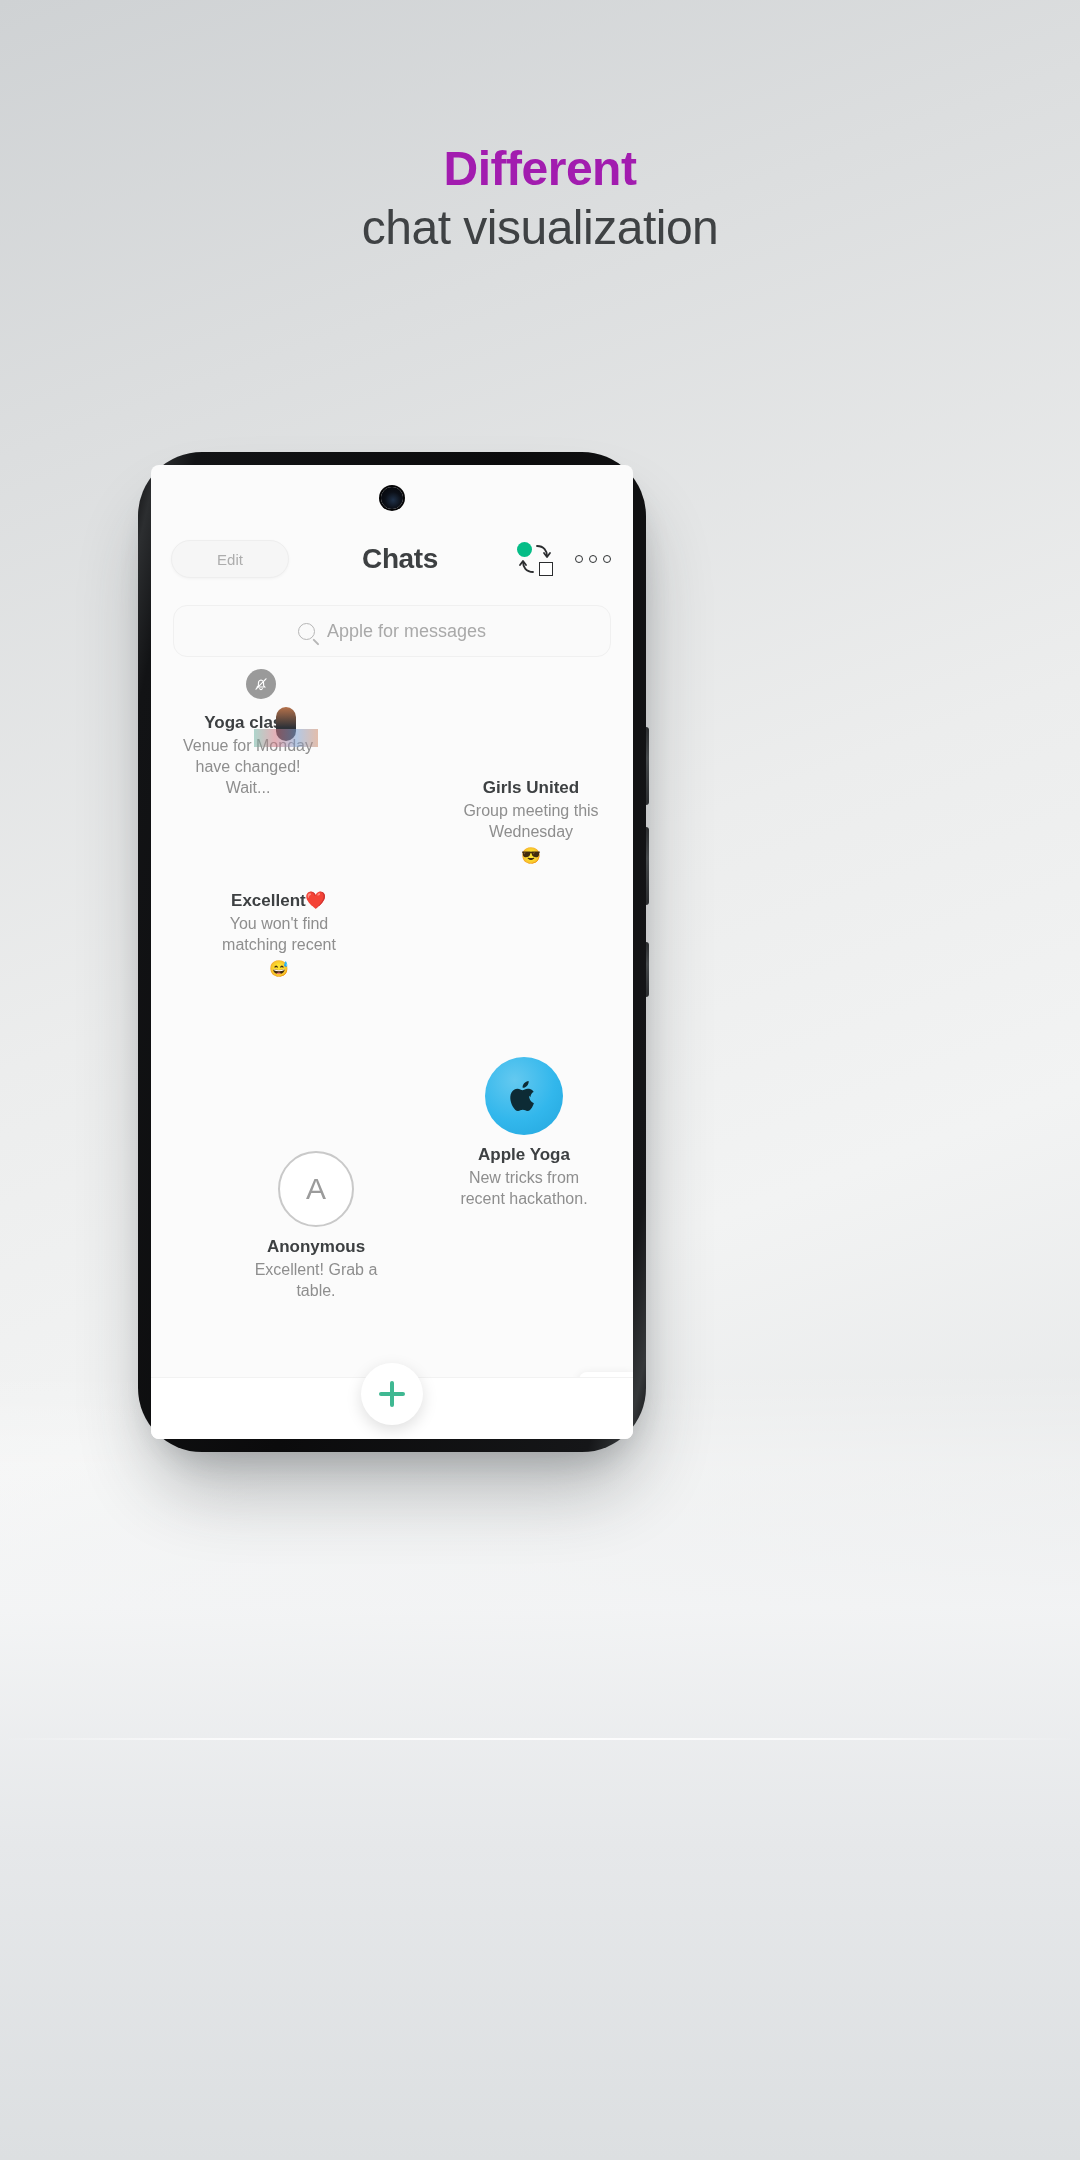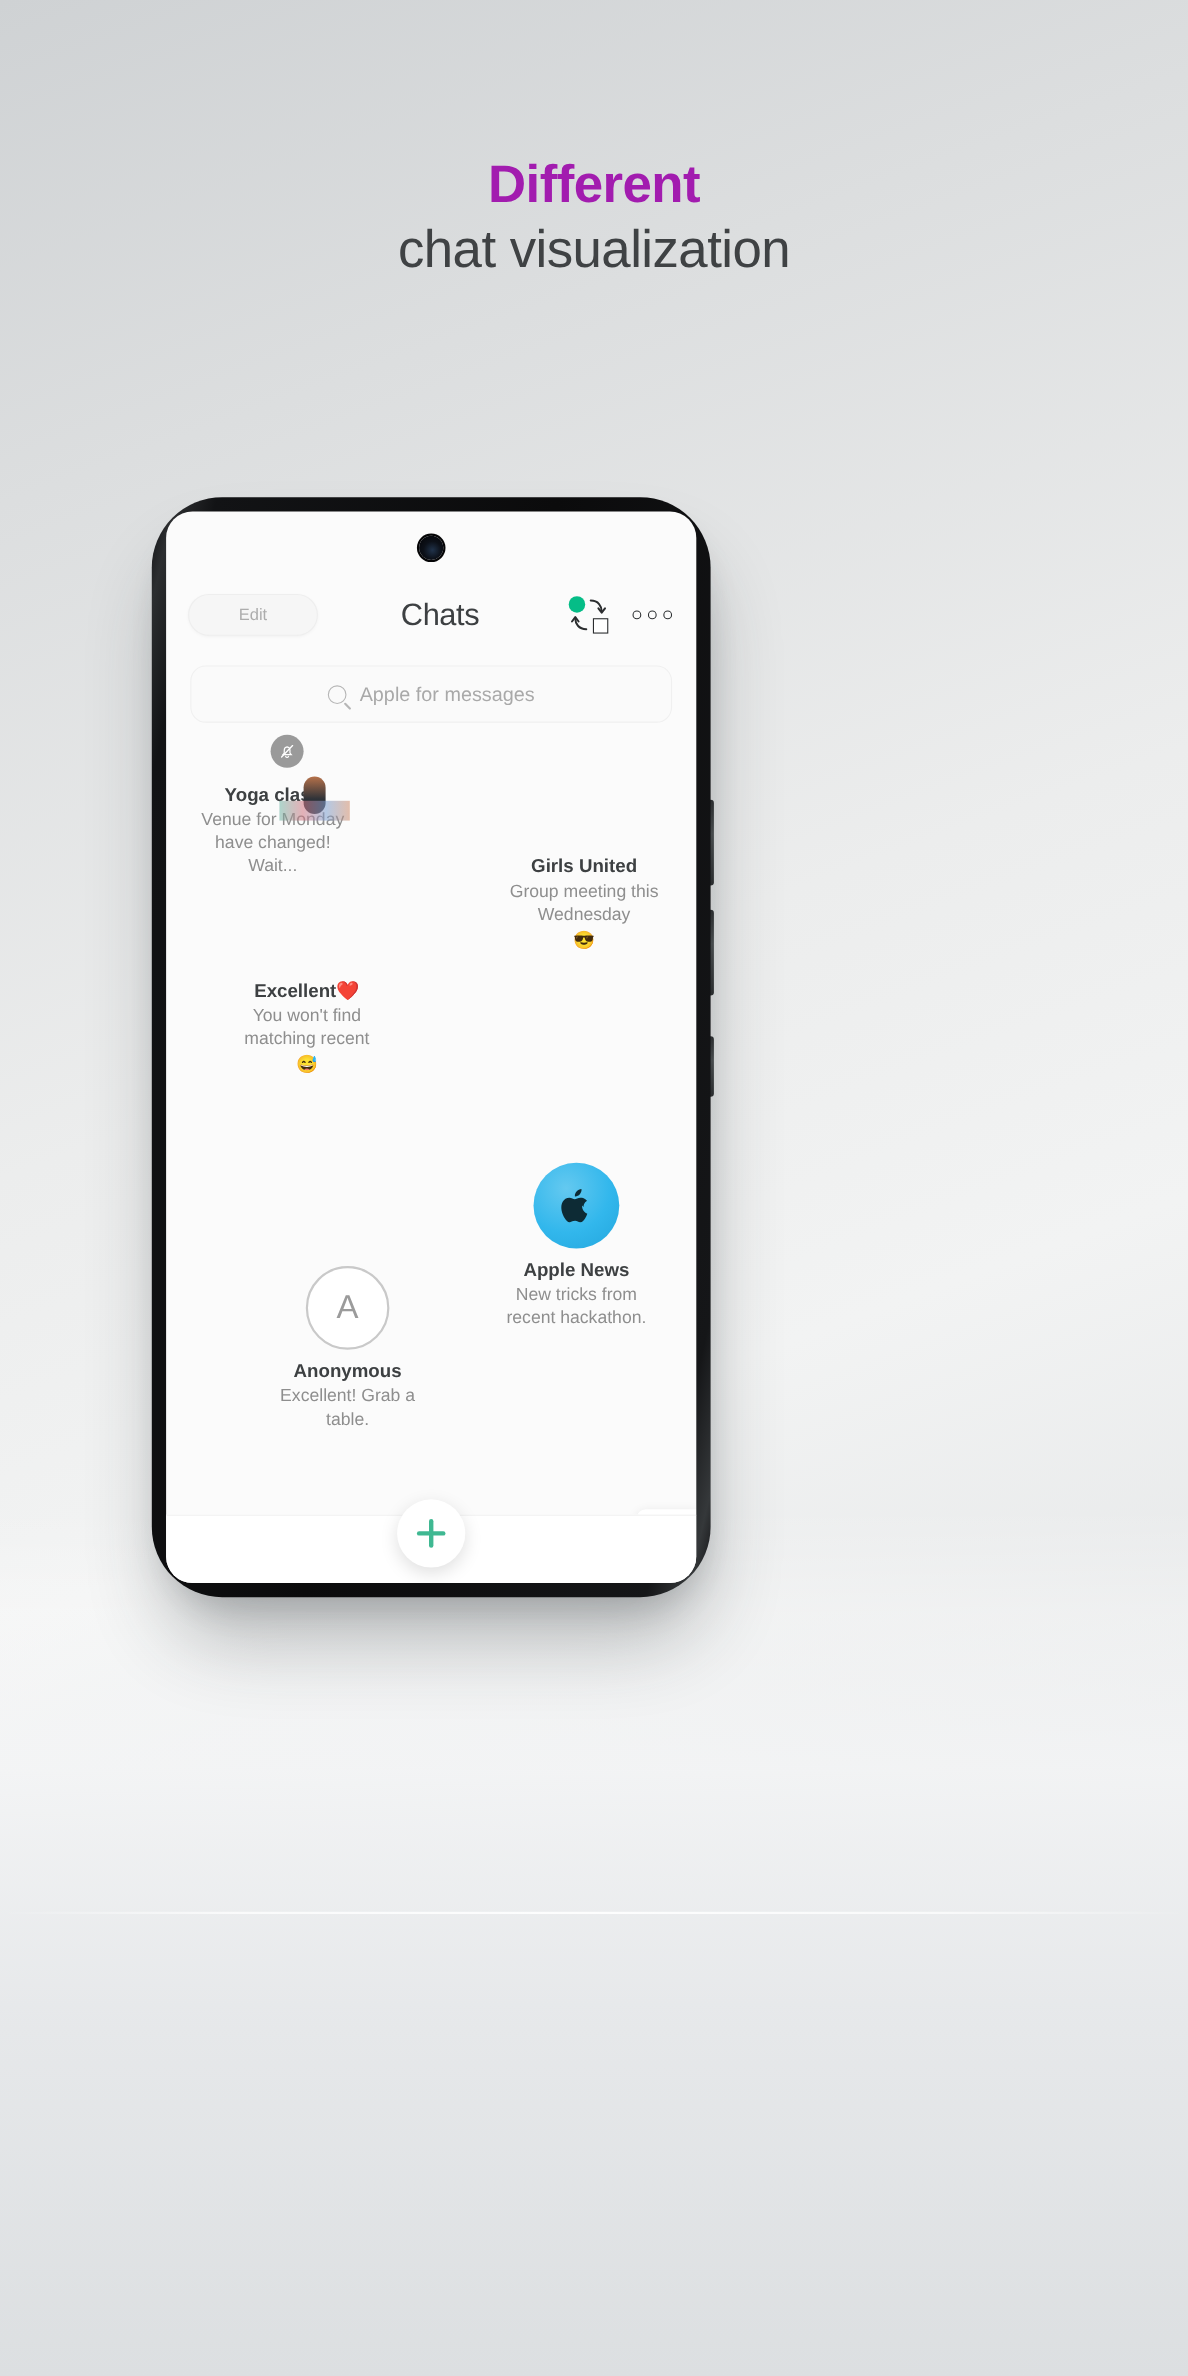--- a/index.html
+++ b/index.html
@@ -63,21 +63,21 @@
     left: 0; top: 0;
     width: 100%; height: 100%;
     border-radius: 64px;
     background:
       linear-gradient(103deg, #0d0d0f 0%, #2c2e30 3%, #121315 8%, #0b0b0c 50%, #151618 92%, #35383a 97%, #0d0d0f 100%);
     padding: 13px;
   }
   .phone-screen {
     position: relative;
     width: 100%; height: 100%;
-    border-radius: 24px;
+    border-radius: 8px;
     background: #fbfbfb;
     overflow: hidden;
   }
   .camera {
     position: absolute;
     top: 22px; left: 50%; transform: translateX(-50%);
     width: 22px; height: 22px; border-radius: 50%;
     background: radial-gradient(circle at 55% 60%, #20324a 0%, #0c1018 45%, #030305 100%);
     box-shadow: 0 0 0 2px #050506;
   }
@@ -104,21 +104,21 @@
     border-radius: 19px;
     background: #f6f6f6;
     border: 1px solid #eeeeee;
     display: flex; align-items: center; justify-content: center;
     font-size: 15px; color: #adadad;
     box-shadow: 0 1px 3px rgba(0,0,0,0.04);
   }
   .title {
     flex: 1;
     text-align: center;
-    font-size: 28px; font-weight: normal;
+    font-size: 28px; font-weight: bold;
     color: #3d4042;
     letter-spacing: -0.4px;
     margin-left: -6px;
   }
   .hdr-right { display: flex; align-items: center; gap: 22px; padding-right: 2px; }
   .swap-icon { position: relative; width: 36px; height: 34px; }
   .swap-icon .circ {
     position: absolute; left: 0; top: 0;
     width: 15px; height: 15px; border-radius: 50%;
     background: #05bd87;
@@ -369,21 +369,21 @@
 
         <div class="chat" style="right:34px; top:392px; width:150px;">
           <span class="av-wrap">
             <span class="av av-apple">
               <svg width="34" height="38" viewBox="0 0 24 28">
                 <path d="M16.8 14.9c0-2.7 2.2-4 2.3-4.1-1.3-1.9-3.3-2.1-4-2.1-1.7-.2-3.3 1-4.2 1-.9 0-2.2-1-3.6-1-1.9 0-3.6 1.1-4.5 2.7-1.9 3.3-.5 8.3 1.4 11 .9 1.3 2 2.8 3.4 2.7 1.4-.1 1.9-.9 3.5-.9 1.6 0 2.1.9 3.5.9 1.5 0 2.4-1.3 3.3-2.7.6-.9 1.1-2 1.4-3-3.7-1.4-3.5-5.3-3.5-5.5z" fill="#0d2b35"></path>
                 <path d="M14.3 6.4c.8-.9 1.3-2.2 1.1-3.5-1.1.1-2.5.8-3.3 1.7-.7.8-1.3 2.1-1.1 3.3 1.2.1 2.5-.6 3.3-1.5z" fill="#0d2b35"></path>
               </svg>
             </span>
           </span>
-          <div class="name">Apple News</div>
+          <div class="name">Apple Yoga</div>
           <div class="msg">New tricks from recent hackathon.</div>
         </div>
 
         <div class="chat" style="left:90px; top:486px; width:150px;">
           <span class="av-wrap">
             <span class="av av-anon">A</span>
           </span>
           <div class="name">Anonymous</div>
           <div class="msg">Excellent! Grab a table.</div>
         </div>

